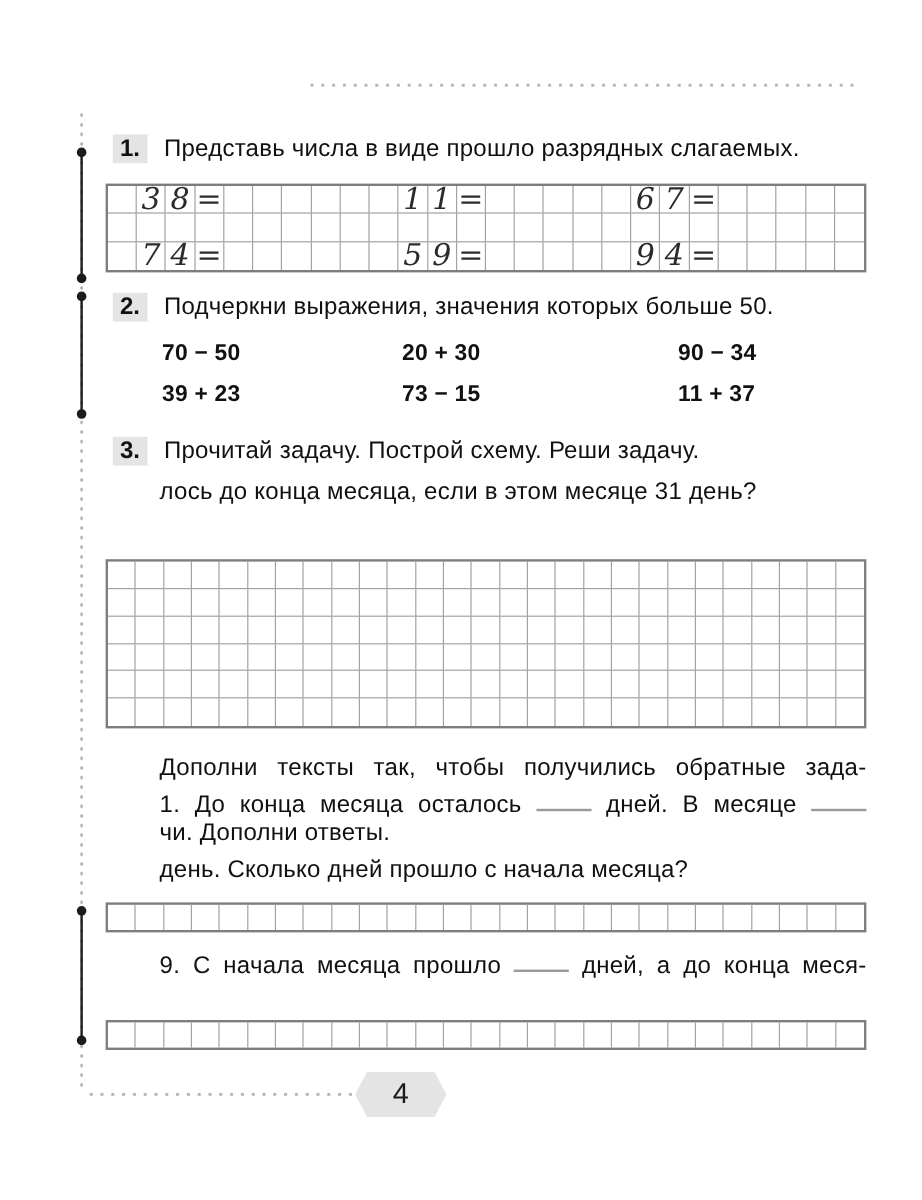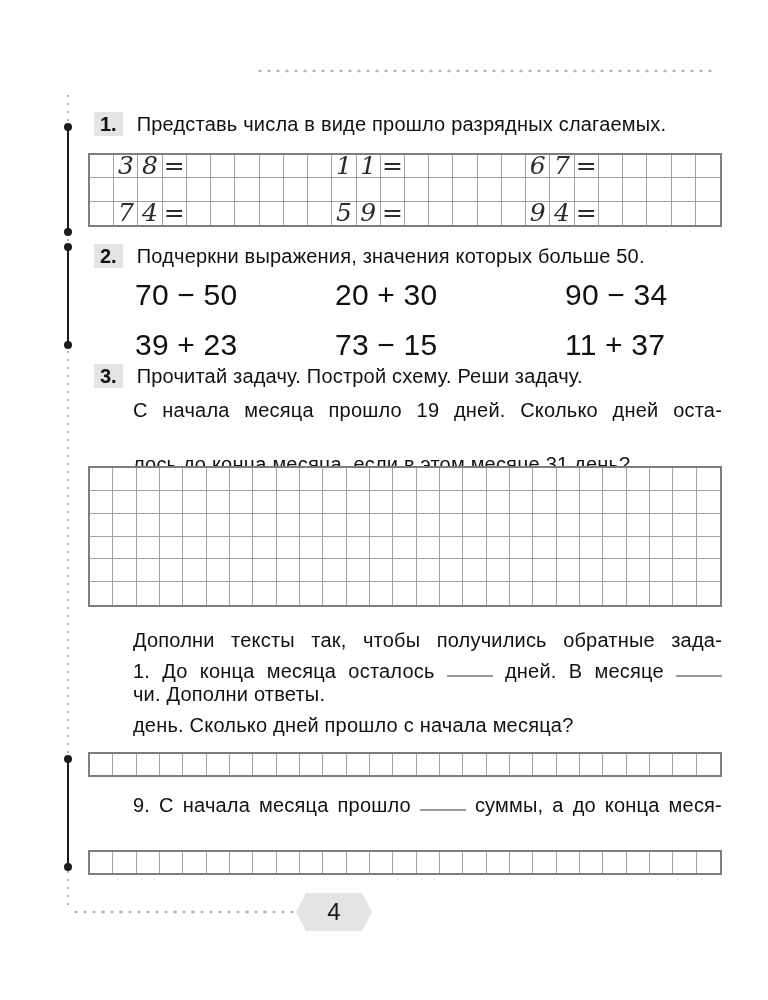--- a/index.html
+++ b/index.html
@@ -48,22 +48,22 @@
     box-sizing:border-box;border-right:1px solid #a3a3a3;border-bottom:1px solid #a3a3a3;
     display:flex;align-items:center;justify-content:center;overflow:visible;
   }
   .wgrid .cell.hw{
     font-family:"DejaVu Serif",serif;font-style:italic;font-weight:normal;
     font-size:25px;color:#2b2b2b;line-height:22px;
   }
   
   .expr-grid{
     position:absolute;left:135px;top:284px;width:587px;
-    display:grid;grid-template-columns:200px 230px 1fr;row-gap:28px;
-    font-size:30px;line-height:22px;letter-spacing:.2px;
+    display:grid;grid-template-columns:200px 230px 1fr;row-gap:12px;
+    font-size:19px;line-height:22px;letter-spacing:.2px;font-weight:bold;
   }
   
   .para{position:absolute;left:133px;width:589px;font-size:20px;line-height:27px;letter-spacing:.2px;}
   .jline{text-align:justify;}
   .jline::after{content:"";display:inline-block;width:100%;height:0;font-size:0;line-height:0;vertical-align:top;}
   .blank{
     display:inline-block;width:46px;height:2px;background:#9a9a9a;
     vertical-align:baseline;margin-bottom:1px;
   }
   
@@ -183,21 +183,20 @@
     <span>73 − 15</span>
     <span>11 + 37</span>
   </div>
 
   <div class="ex-head" style="top:364px;">
     <span class="badge">3.</span>
     <span class="task">Прочитай задачу. Построй схему. Реши задачу.</span>
   </div>
 
   <div class="para" style="top:397px;">
-    <div class="jline">С начала месяца прошло 19 дней. Сколько дней оста-</div>
     <div>лось до конца месяца, если в этом месяце 31 день?</div>
   </div>
 
   <div class="wgrid" style="top: 466px; height: 141px; display: grid; grid-template-columns: repeat(27, 1fr); grid-template-rows: repeat(6, 1fr);">
       <div class="cell"></div>
       <div class="cell"></div>
       <div class="cell"></div>
       <div class="cell"></div>
       <div class="cell"></div>
       <div class="cell"></div>
@@ -401,21 +400,21 @@
       <div class="cell" style="border-bottom: none;"></div>
       <div class="cell" style="border-bottom: none;"></div>
       <div class="cell" style="border-bottom: none;"></div>
       <div class="cell" style="border-right: none; border-bottom: none;"></div>
     </div>
 
   <div class="para" style="top:792px;">
     <div class="jline">
       <span>9. С начала месяца прошло</span>
       <span class="blank"></span>
-      <span>суммы, а до конца меся-</span>
+      <span>дней, а до конца меся-</span>
     </div>
     <div>
       <span>ца осталось</span>
       <span class="blank"></span>
       <span>дней. Сколько дней в месяце?</span>
     </div>
   </div>
 
   <div class="wgrid" style="top: 850px; height: 25px; display: grid; grid-template-columns: repeat(27, 1fr); grid-template-rows: repeat(1, 1fr);">
       <div class="cell" style="border-bottom: none;"></div>

